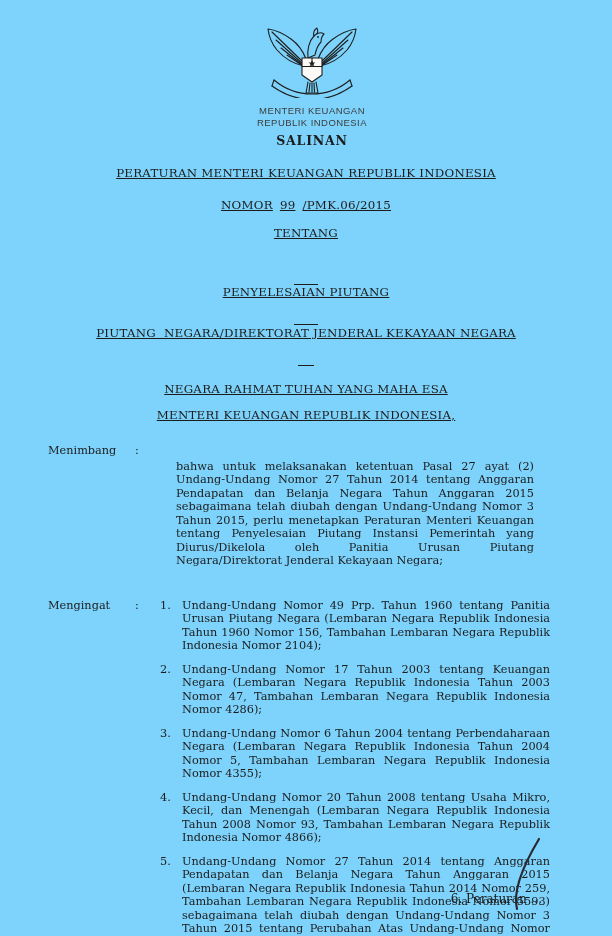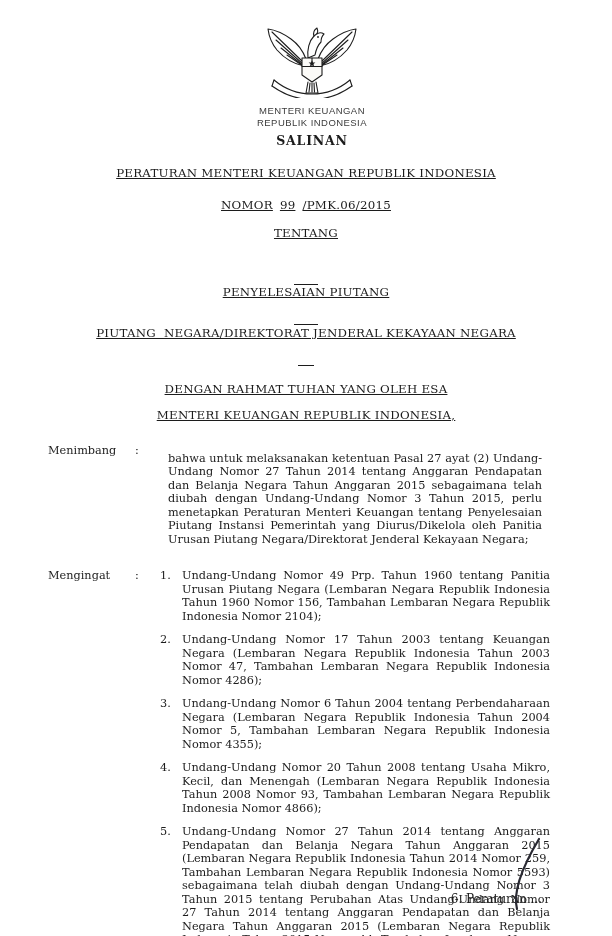--- a/index.html
+++ b/index.html
@@ -1,20 +1,20 @@
 <!DOCTYPE html>
 <html><head>
 <meta charset="utf-8">
 <style>
   html,body{margin:0;padding:0;background:#9a9a9a;}
   .page{
     position:relative;
     width:612px;height:936px;
     margin:0 auto;
-    background:#ffffff;
+    background:#7dd3fc;
     font-family:"DejaVu Serif", serif;
     color:#1c1c1c;
     overflow:hidden;
     box-sizing:border-box;
   }
   
   .letterhead{padding-top:20px;text-align:center;position:relative;left:6px;}
   .emblem-svg{display:block;margin:0 auto 7px auto;}
   .ministry-line{
     font-family:"Liberation Sans", sans-serif;
@@ -31,21 +31,21 @@
   .t-tentang{margin-top:14px;}
   .t-subject{margin-top:19px;line-height:13.6px;}
   .t-invocation{margin-top:14px;}
   .t-authority{margin-top:12px;}
   
   .preamble{margin:22px 62px 0 48px;font-size:11.3px;line-height:13.5px;}
   .clause-row{display:grid;grid-template-columns:87px 25px 1fr;align-items:start;}
   .clause-row + .clause-row{margin-top:15px;}
   .clause-label{white-space:nowrap;}
   .clause-colon{text-align:left;}
-  .clause-body p{margin:8px;text-align:justify;}
+  .clause-body p{margin:16px;text-align:justify;}
   .legal-item{display:grid;grid-template-columns:22px 1fr;}
   .legal-item + .legal-item{margin-top:10px;}
   .item-text{text-align:justify;}
   
   .catchword{position:absolute;top:892px;right:70px;font-size:12px;}
   .paraf-svg{position:absolute;left:503px;top:835px;}
   .footer-url{
     position:absolute;right:52px;bottom:12px;
     font-size:17.5px;letter-spacing:.3px;
     text-decoration:none;
@@ -99,21 +99,21 @@
   </header>
 
   <section class="title-block">
     <div class="t-line">PERATURAN MENTERI KEUANGAN REPUBLIK INDONESIA</div>
     <div class="t-line t-nomor"><span>NOMOR</span><span class="num">99</span><span>/PMK.06/2015</span></div>
     <div class="t-line t-tentang">TENTANG</div>
     <div class="t-line t-subject">
       <div>PENYELESAIAN PIUTANG</div>
       <div>PIUTANG  NEGARA/DIREKTORAT JENDERAL KEKAYAAN NEGARA</div>
     </div>
-    <div class="t-line t-invocation">DENGAN RAHMAT TUHAN YANG OLEH ESA</div>
+    <div class="t-line t-invocation">NEGARA RAHMAT TUHAN YANG MAHA ESA</div>
     <div class="t-line t-authority">MENTERI KEUANGAN REPUBLIK INDONESIA,</div>
   </section>
 
   <section class="preamble">
 
     <div class="clause-row">
       <div class="clause-label">Menimbang</div>
       <div class="clause-colon">:</div>
       <div class="clause-body">
         <p>bahwa untuk melaksanakan ketentuan Pasal 27 ayat (2) Undang-Undang Nomor 27 Tahun 2014 tentang Anggaran Pendapatan dan Belanja Negara Tahun Anggaran 2015 sebagaimana telah diubah dengan Undang-Undang Nomor 3 Tahun 2015, perlu menetapkan Peraturan Menteri Keuangan tentang Penyelesaian Piutang Instansi Pemerintah yang Diurus/Dikelola oleh Panitia Urusan Piutang Negara/Direktorat Jenderal Kekayaan Negara;</p>

